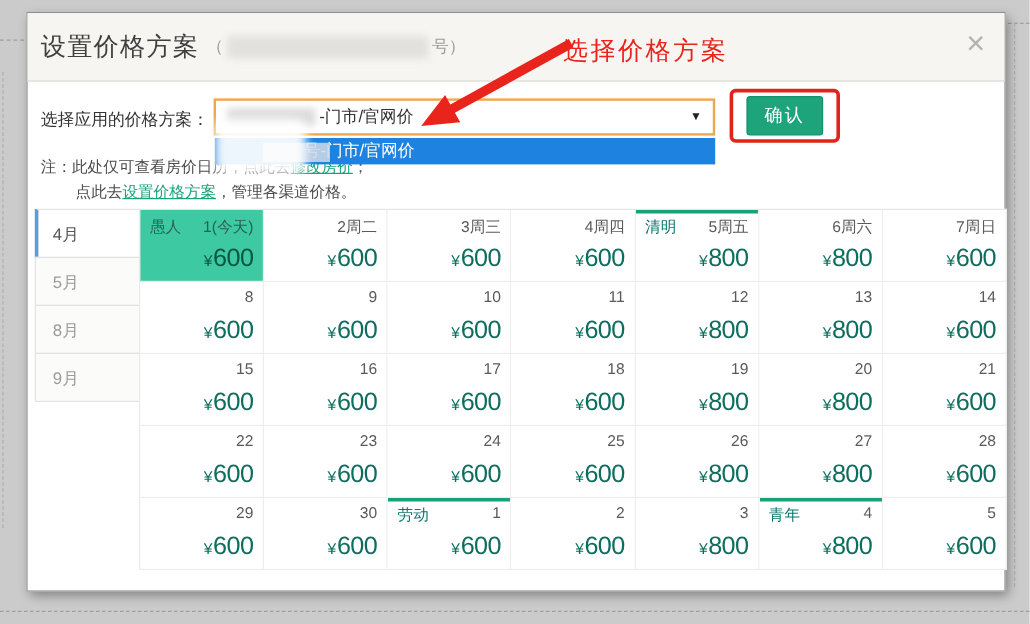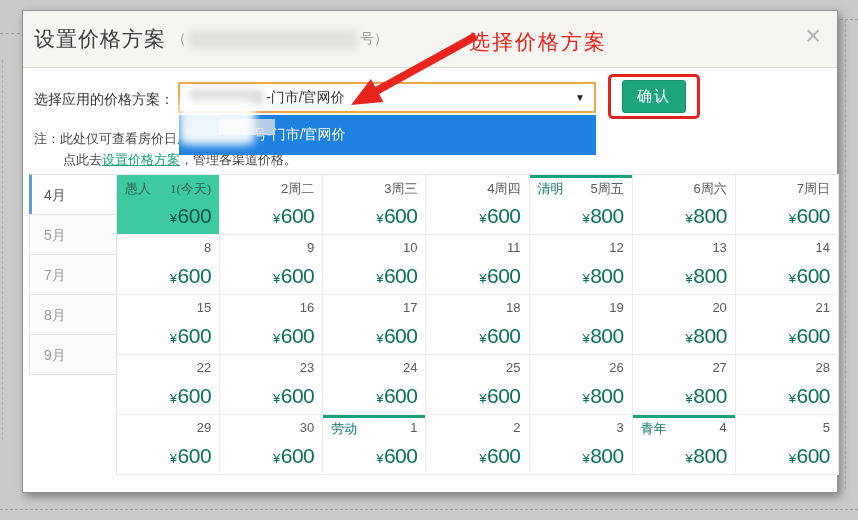--- a/index.html
+++ b/index.html
@@ -35,21 +35,21 @@
   
   .form-label { position:absolute; left:11px; top:80px; font-size:14px; color:#333; z-index:1; }
   .plan-select {
     position:absolute; left:155px; top:71px; width:418px; height:31px;
     background:#fff; border:2px solid #f0a64a; display:flex; align-items:center;
     padding:0 9px; font-size:14px; color:#333; z-index:2; cursor:pointer;
   }
   .value-blob { width:74px; height:15px; background:#dcdcdc; margin-right:3px; }
   .select-caret { margin-left:auto; font-size:10px; color:#222; }
   .dropdown-option {
-    position:absolute; left:156px; top:104px; width:417px; height:40px;
+    position:absolute; left:156px; top:104px; width:417px; height:22px;
     background:#1e82e0; color:#fff; font-size:14px; display:flex; align-items:center;
     padding-left:74px; z-index:5; cursor:pointer;
   }
   .option-blob { position:absolute; left:40px; top:4px; width:56px; height:16px;
     background:#cfd9e6; opacity:.85; }
   .censor-blob {
     position:absolute; left:156px; top:88px; width:76px; height:46px;
     background:rgba(255,255,255,.92); filter:blur(4px); border-radius:8px; z-index:6;
   }
   .confirm-outline {
@@ -103,21 +103,21 @@
   }
   .cell .dateline { display:flex; font-size:13px; color:#5a5a5a; }
   .cell .fest { color:#0f766e; }
   .cell .date { margin-left:auto; }
   .cell .price {
     position:absolute; right:8px; bottom:6px; font-size:21px; color:#0d6e5e;
     letter-spacing:-0.5px;
   }
   .cell .price .cur { font-size:13px; margin-right:1px; }
   .cell.today { background:#3dc9a1; }
-  .cell.today .dateline, .cell.today .fest, .cell.today .date { color:#2f5f52;font-family:Liberation Serif, serif; }
+  .cell.today .dateline, .cell.today .fest, .cell.today .date { color:#2f5f52; }
   .cell.today .price { color:#0a5646; }
   .cell.fmark { box-shadow:inset 0 3px 0 #17a37a; }
 </style>
 </head>
 <body>
 
 <div class="dash-h" style="left:760px; top:19px; width:98px;"></div>
 <div class="dash-v" style="left:845px; top:19px; height:470px;"></div>
 <div class="dash-h" style="left:0; top:509px; width:858px;"></div>
 <div class="dash-h" style="left:0; top:33px; width:20px;"></div>
@@ -163,21 +163,20 @@
     <span>注：此处仅可查看房价日历，点此去</span><span class="green-link">修改房价</span><span>；</span>
   </div>
   <div class="note-line2">
     <span>点此去</span><span class="green-link">设置价格方案</span><span>，管理各渠道价格。</span>
   </div>
 
   <div class="calendar">
     <div class="month-tabs">
         <div class="mtab active">4月</div>
         <div class="mtab">5月</div>
-        <div class="mtab">7月</div>
         <div class="mtab">8月</div>
         <div class="mtab">9月</div>
       </div>
     <div class="grid">
         <div class="cell today">
           <div class="dateline">
             <span class="fest">愚人</span>
             <span class="date">1(今天)</span>
           </div>
           <div class="price"><span class="cur">¥</span>600</div>

